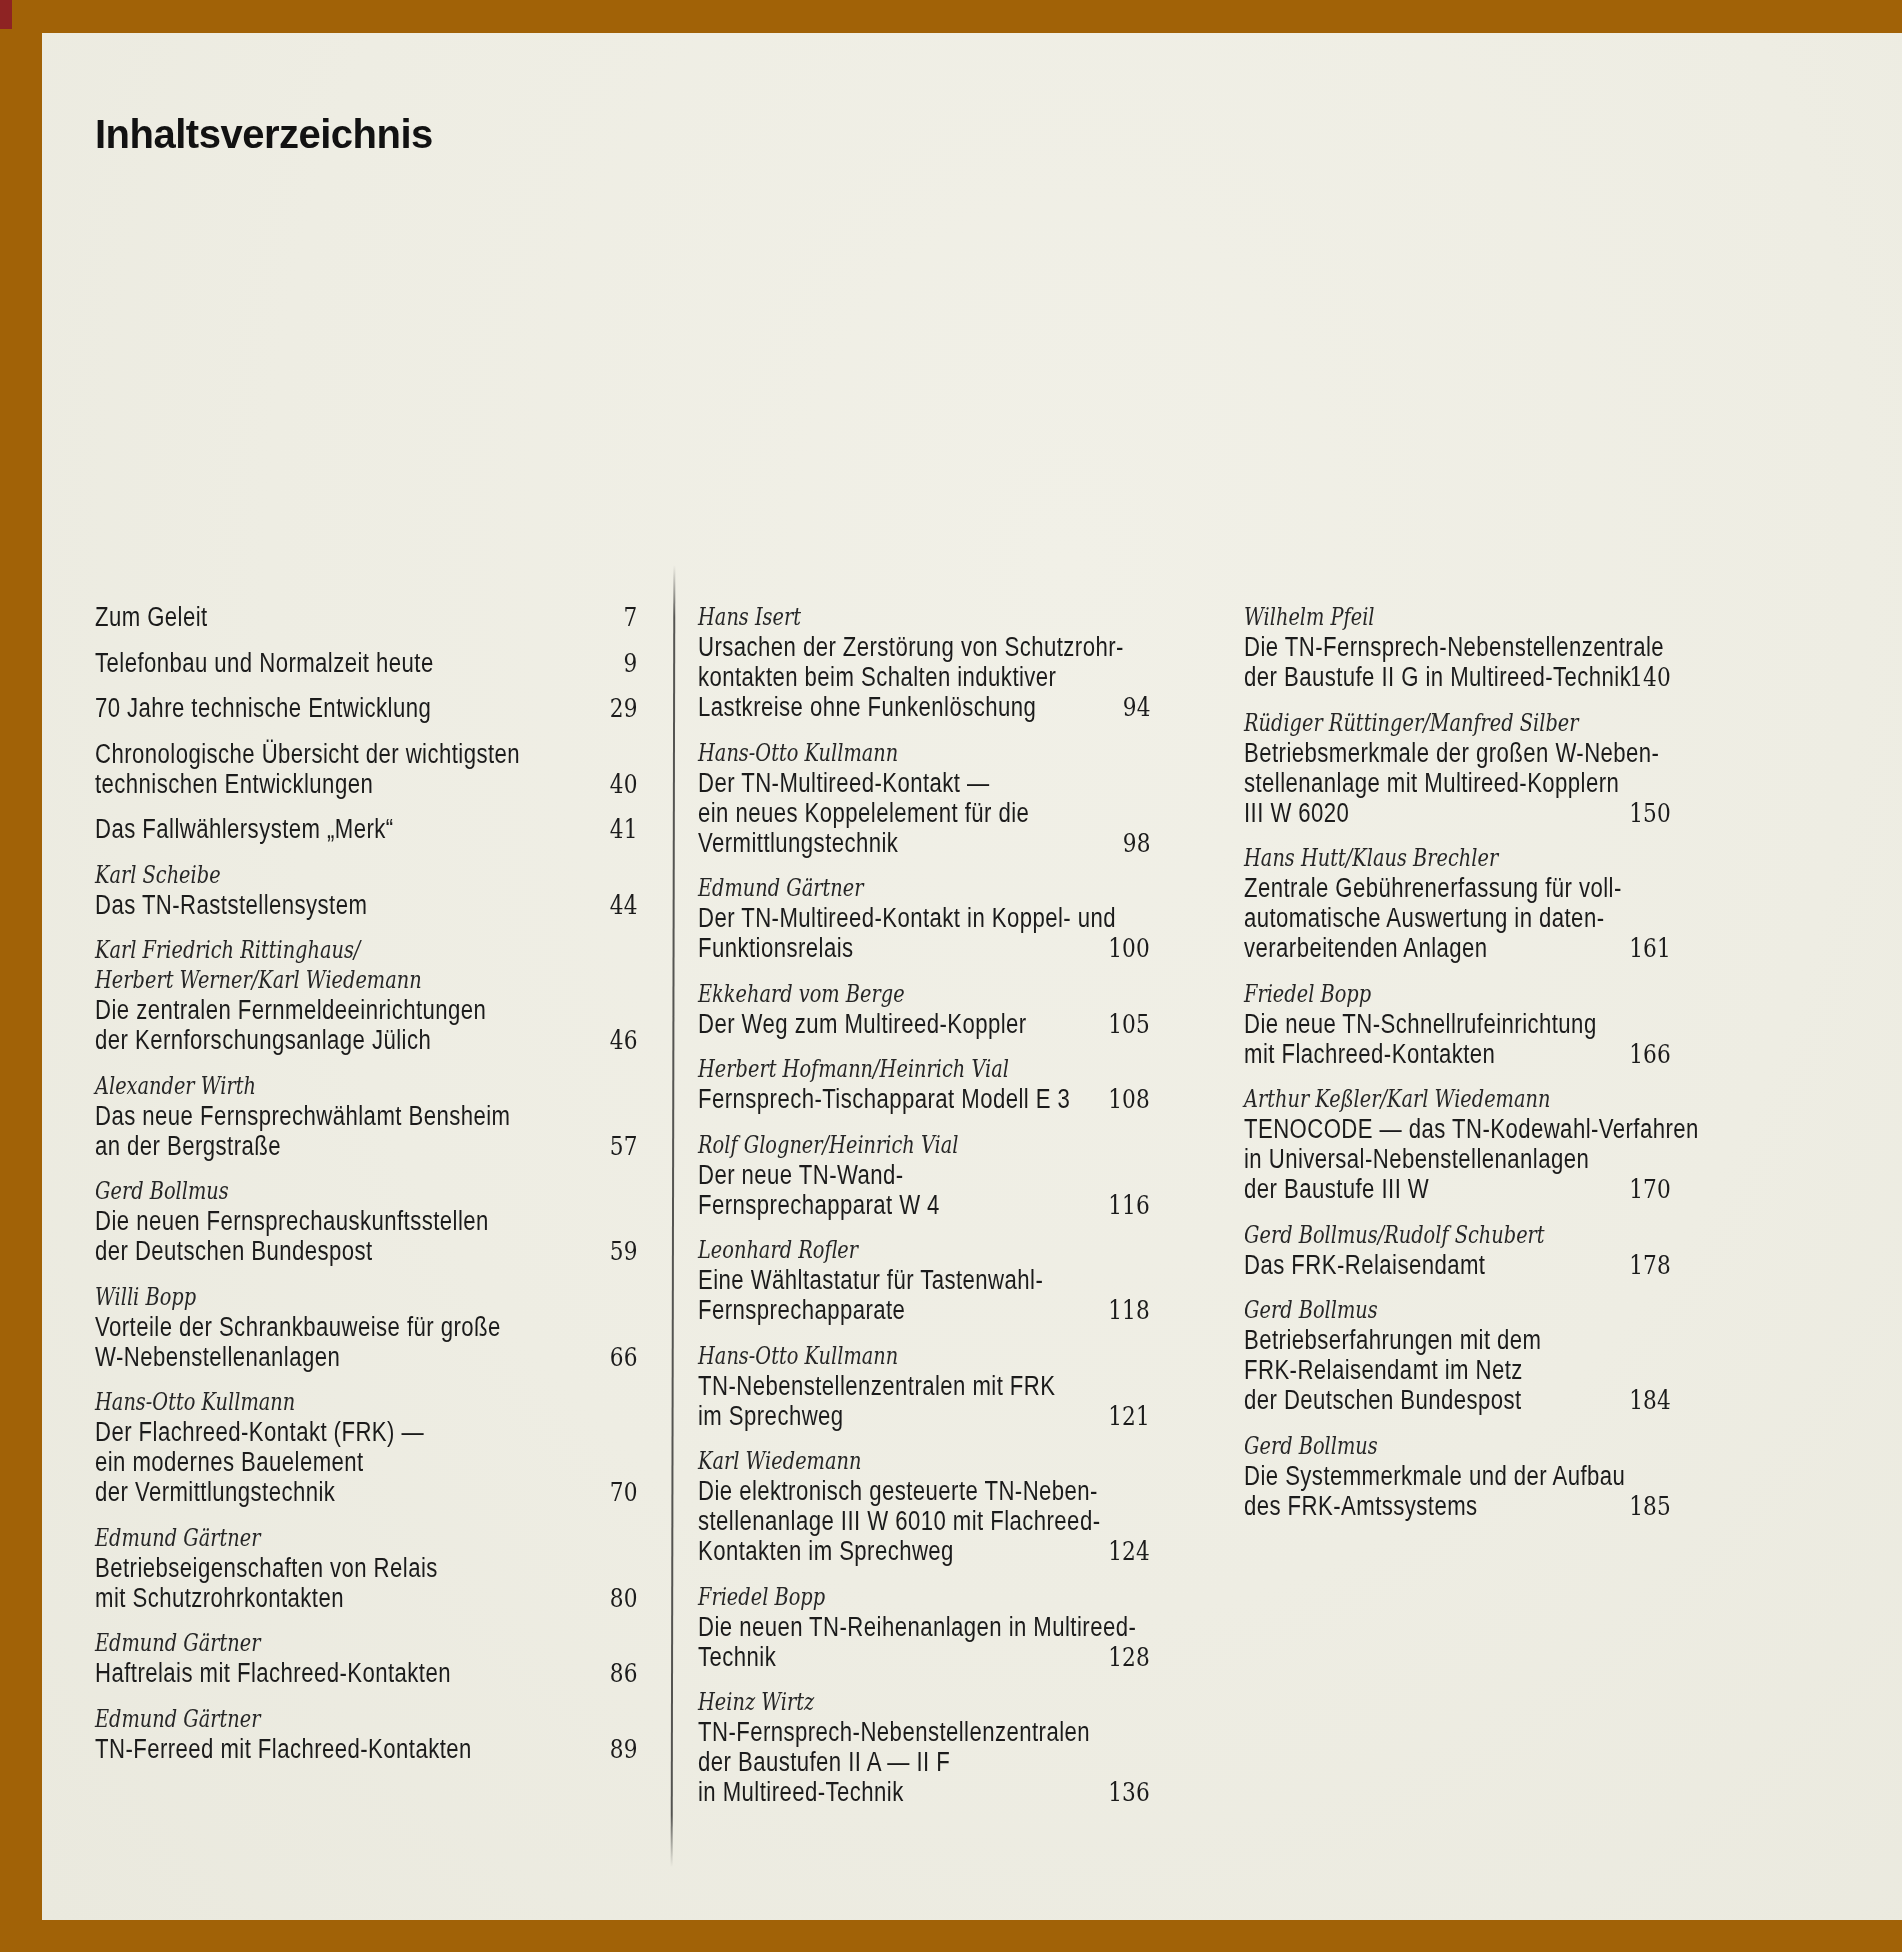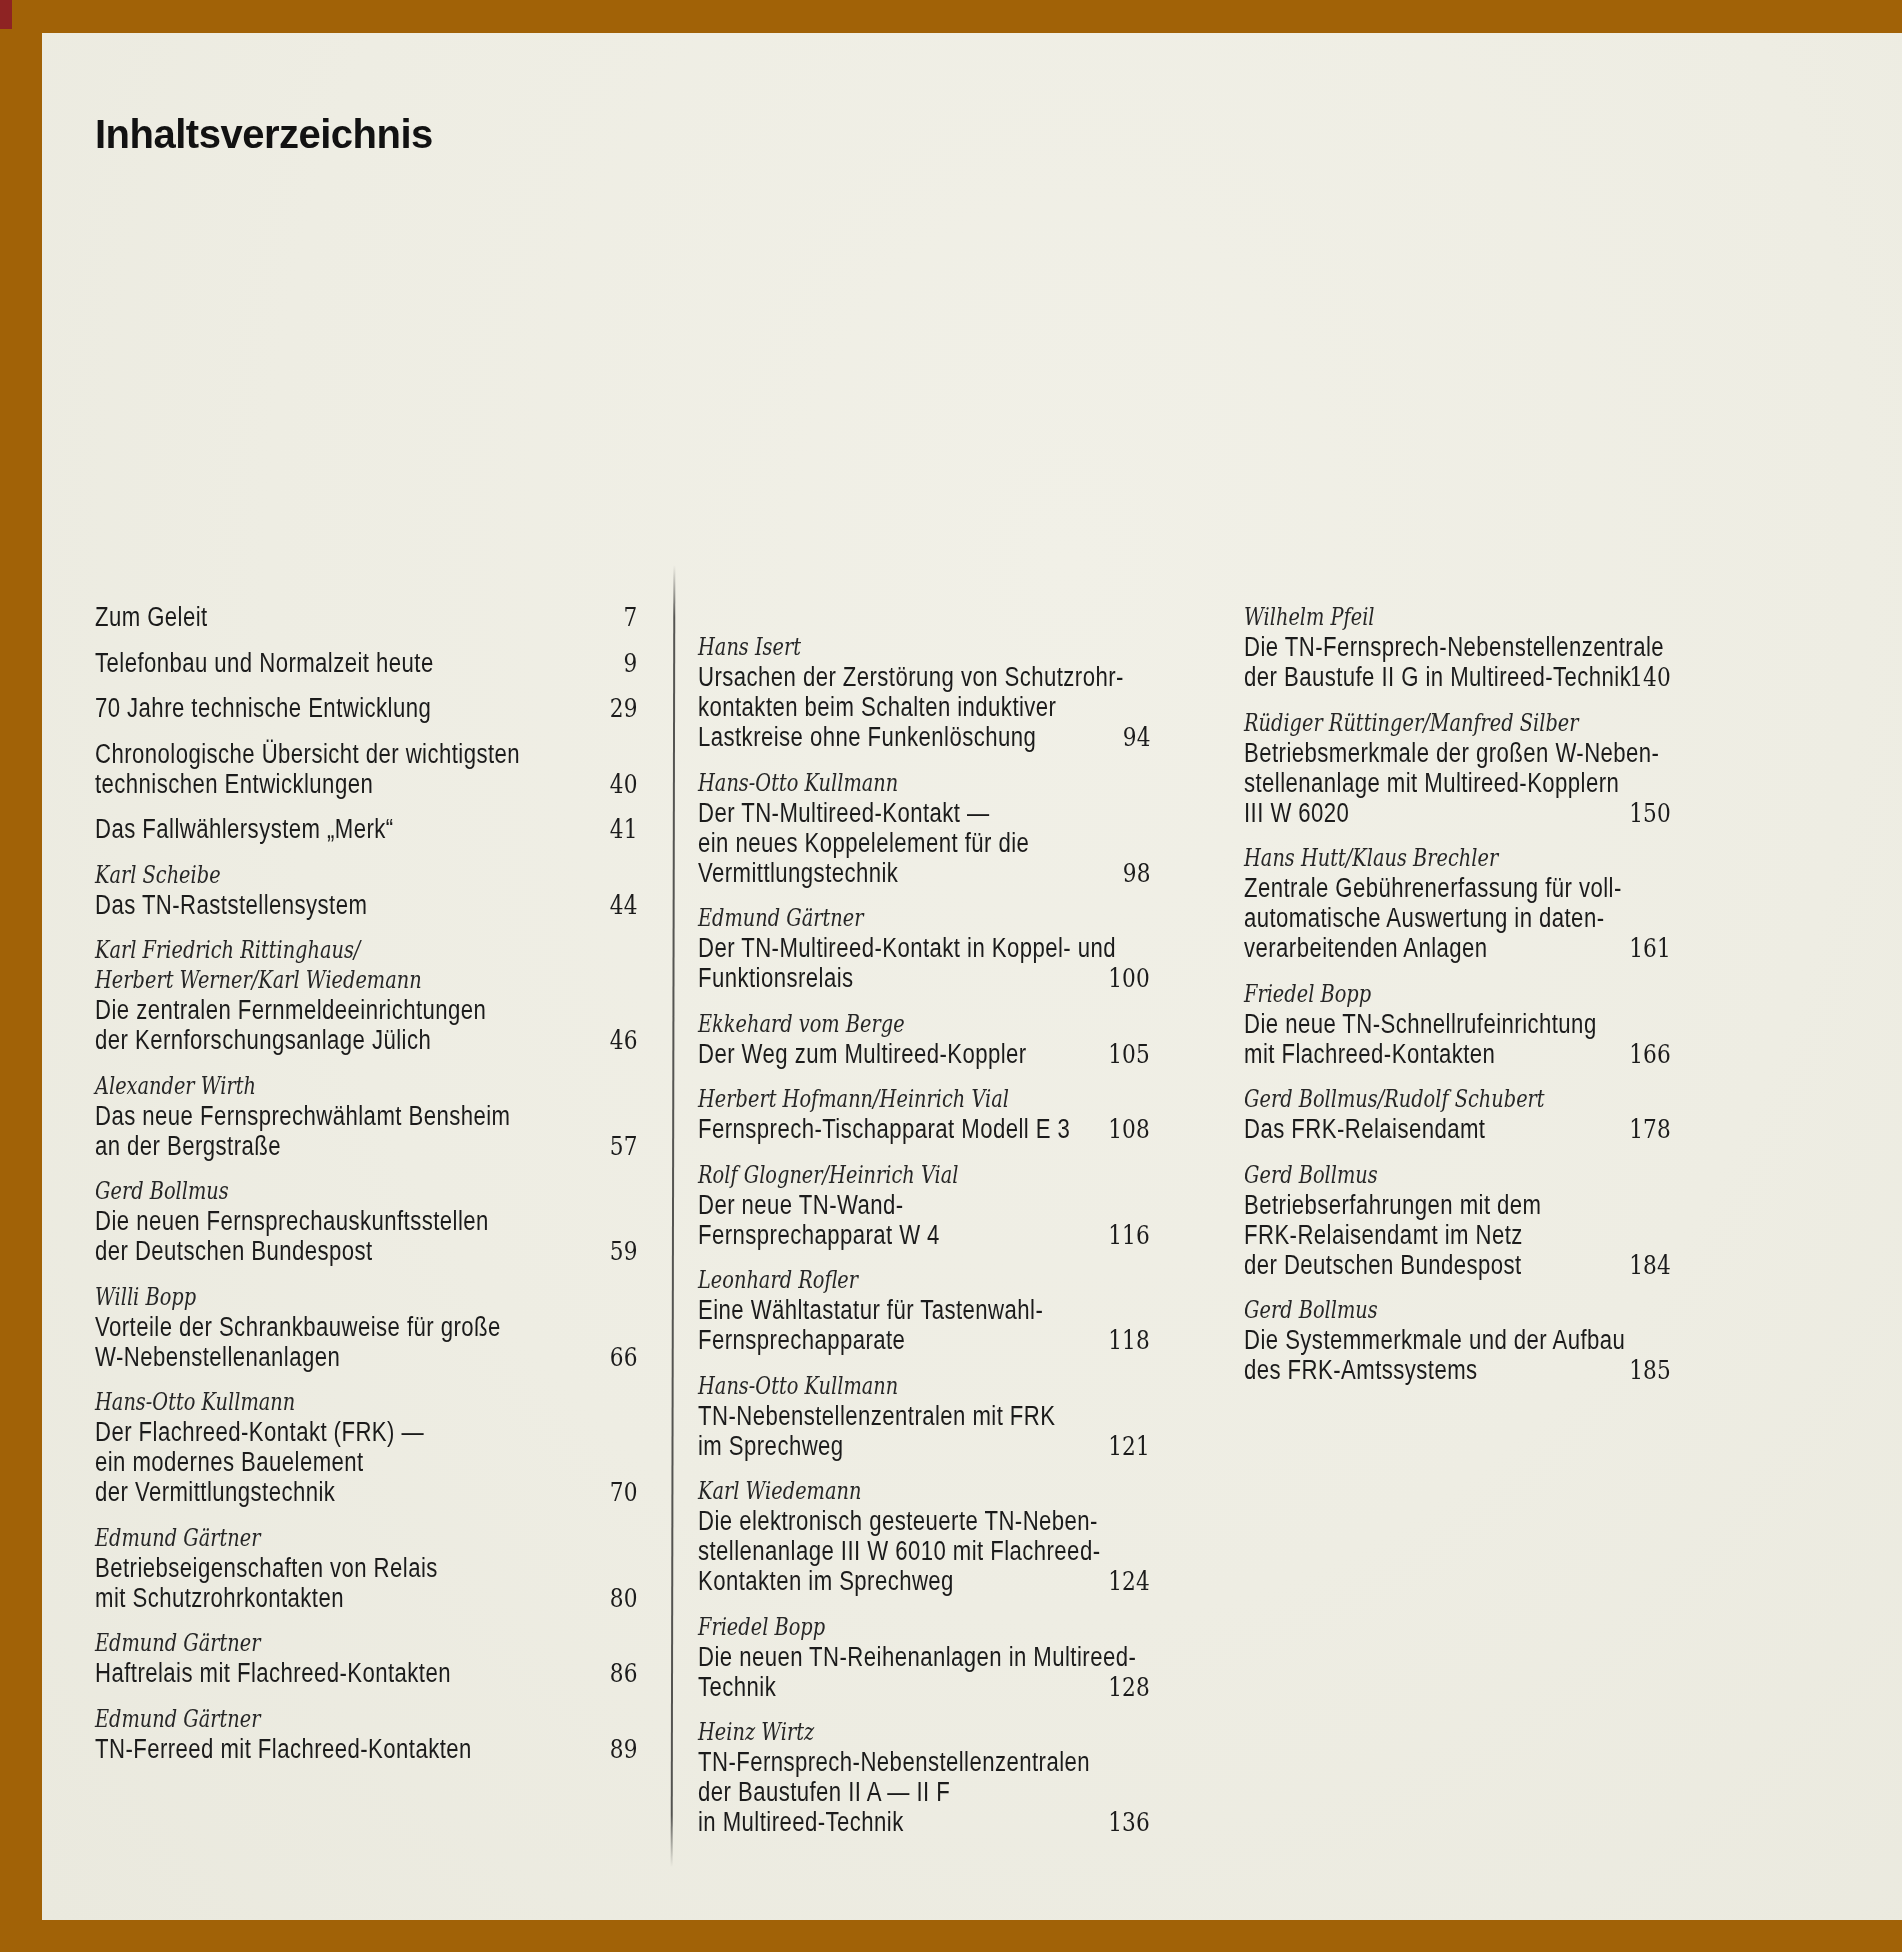--- a/index.html
+++ b/index.html
@@ -36,21 +36,21 @@
     width:1.8px;height:1302px;
     background:linear-gradient(180deg,
       rgba(25,25,25,0) 0%,
       rgba(25,25,25,.72) 4%,
       rgba(25,25,25,.72) 96%,
       rgba(25,25,25,0) 100%);
     transform:rotate(0.12deg);
   }
   .col{position:absolute;top:602px;}
   #col1{left:95px;width:542px;}
-  #col2{left:698px;width:452px;margin-top:30px;}
+  #col2{left:698px;width:452px;}
   #col3{left:1244px;width:427px;}
   .entry{position:relative;margin-bottom:15.5px;}
   .author-line{
     font-family:"DejaVu Serif", serif;
     font-style:italic;
     font-size:23.6px;line-height:30px;
     color:#262626;
     transform:scaleX(.82);
     transform-origin:0 50%;
     white-space:nowrap;
@@ -252,20 +252,27 @@
         <div class="title-line">verarbeitenden Anlagen</div>
         <span class="page-num">161</span>
       </div>
       <div class="entry">
         <div class="author-line">Friedel Bopp</div>
         <div class="title-line">Die neue TN-Schnellrufeinrichtung</div>
         <div class="title-line">mit Flachreed-Kontakten</div>
         <span class="page-num">166</span>
       </div>
       <div class="entry">
+        <div class="author-line">Arthur Keßler/Karl Wiedemann</div>
+        <div class="title-line">TENOCODE — das TN-Kodewahl-Verfahren</div>
+        <div class="title-line">in Universal-Nebenstellenanlagen</div>
+        <div class="title-line">der Baustufe III W</div>
+        <span class="page-num">170</span>
+      </div>
+      <div class="entry">
         <div class="author-line">Gerd Bollmus/Rudolf Schubert</div>
         <div class="title-line">Das FRK-Relaisendamt</div>
         <span class="page-num">178</span>
       </div>
       <div class="entry">
         <div class="author-line">Gerd Bollmus</div>
         <div class="title-line">Betriebserfahrungen mit dem</div>
         <div class="title-line">FRK-Relaisendamt im Netz</div>
         <div class="title-line">der Deutschen Bundespost</div>
         <span class="page-num">184</span>

